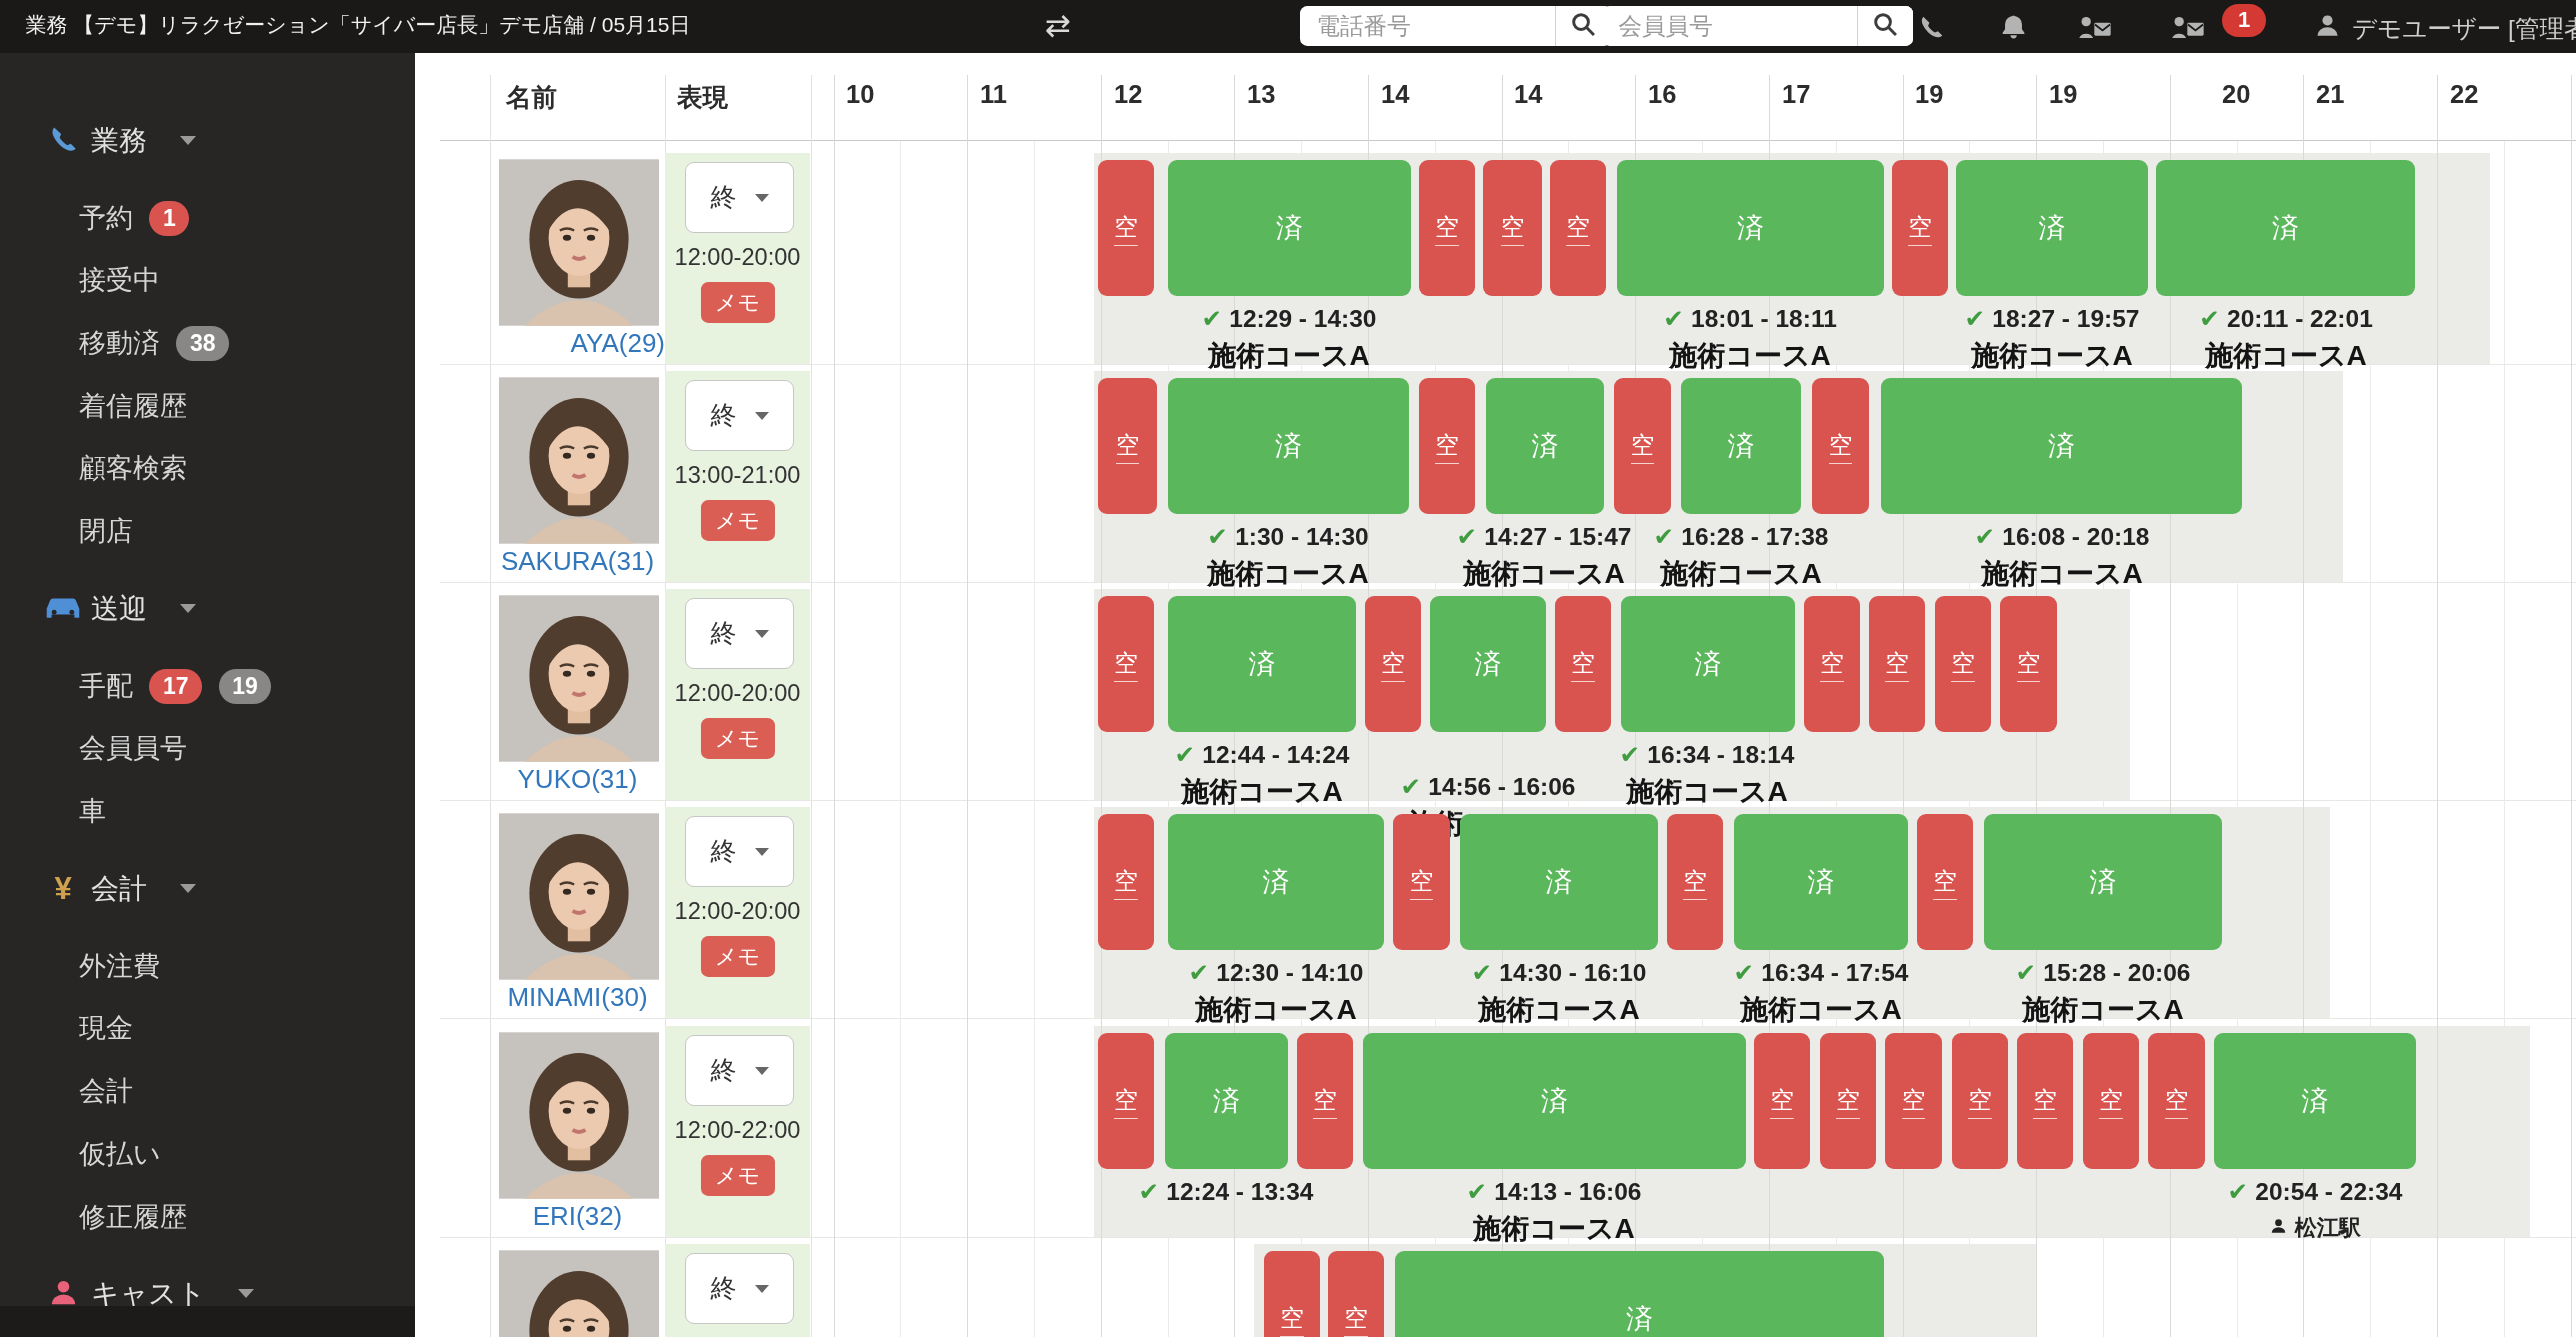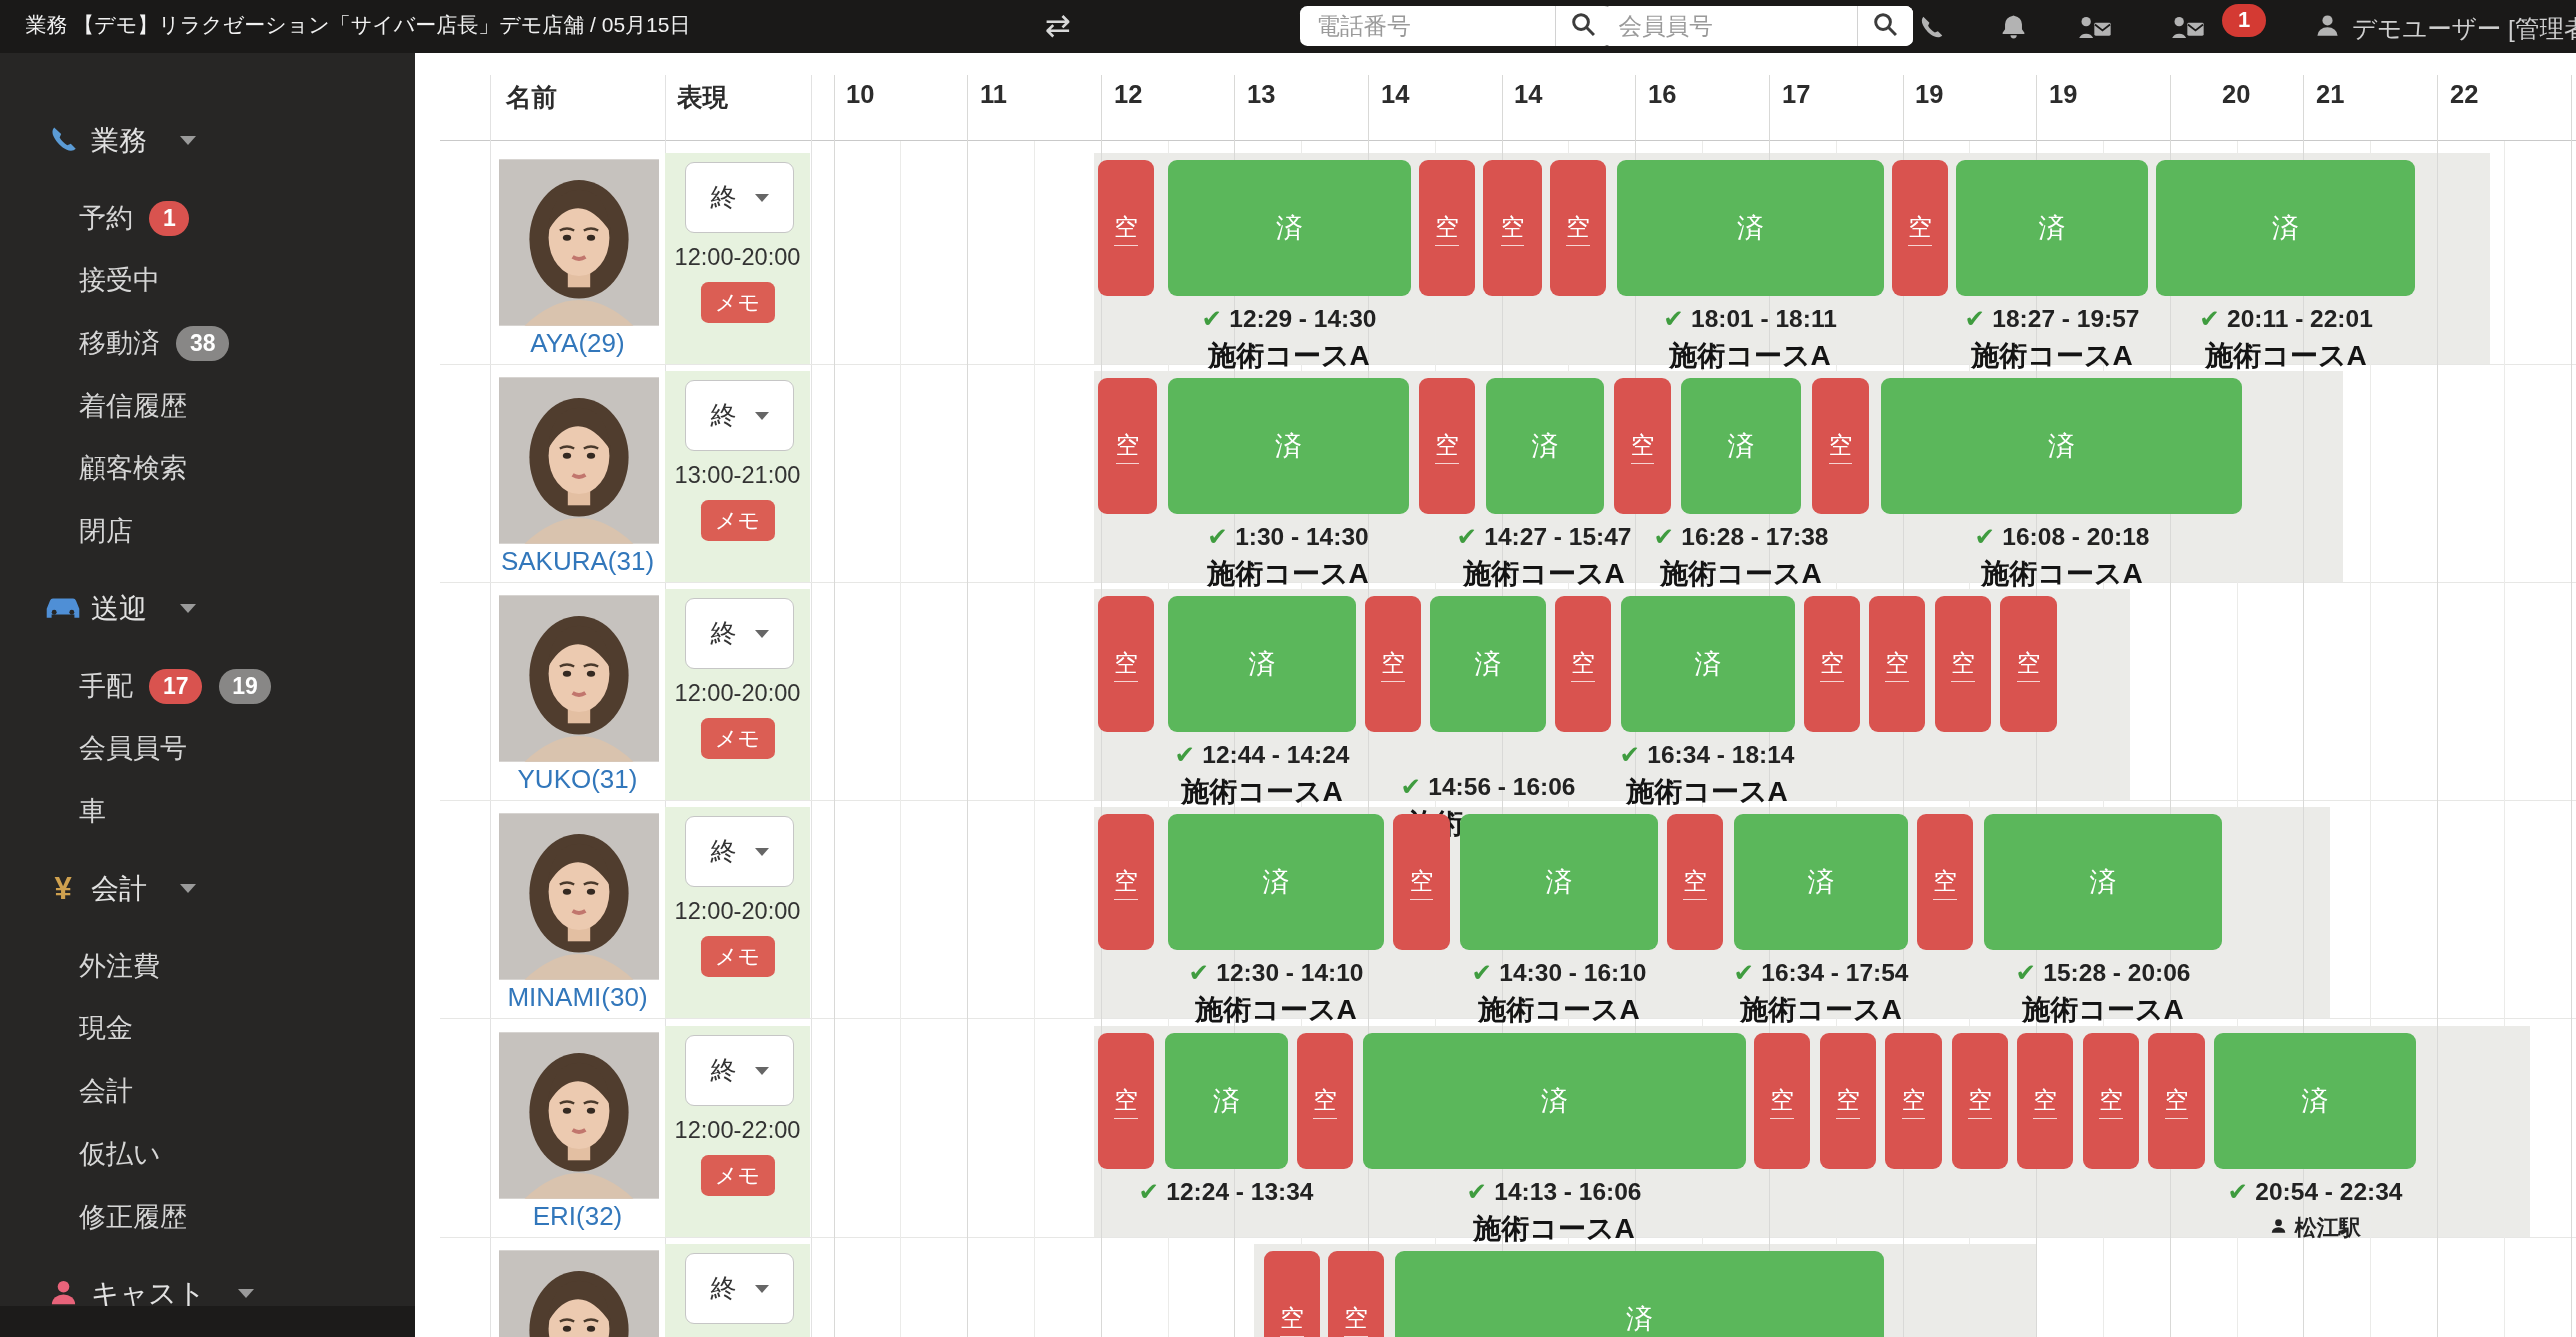--- a/index.html
+++ b/index.html
@@ -309,21 +309,21 @@
   <path d="M16 104 Q50 72 84 104 Z" fill="#d9c3ae"></path>
   <rect x="43" y="62" width="14" height="18" fill="#e3bfa2"></rect>
   <ellipse cx="50" cy="49" rx="19" ry="24" fill="#eccab0"></ellipse>
   <path d="M30 46 Q33 19 50 19 Q67 19 70 46 Q58 28 46 31 Q37 33 30 46 Z" fill="#503d2e"></path>
   <ellipse cx="42.5" cy="49" rx="2.6" ry="1.9" fill="#352a22"></ellipse>
   <ellipse cx="57.5" cy="49" rx="2.6" ry="1.9" fill="#352a22"></ellipse>
   <path d="M38 44.5 q4.5 -2.5 9 0" stroke="#4a3a2c" stroke-width="1.4" fill="none"></path>
   <path d="M53 44.5 q4.5 -2.5 9 0" stroke="#4a3a2c" stroke-width="1.4" fill="none"></path>
   <path d="M46 61 q4 2.6 8 0" stroke="#c1766d" stroke-width="2.4" fill="none"></path>
 </svg></div>
-          <div class="cast-name" style="left: 50px; top: 175px;">AYA(29)</div>
+          <div class="cast-name" style="left: 50px; top: 175px; text-align: right;">AYA(29)</div>
           <div class="status-cell" style="left: 225px; top: 0px;">
             <div class="status-select">
               <span>終</span>
               <span class="sel-chev"></span>
             </div>
             <div class="shift-time">12:00-20:00</div>
             <div class="memo-badge">メモ</div>
           </div>
           <div class="blk vacant" style="left: 658px; width: 56px; background: rgb(217, 83, 79);">
             <span>空</span>

